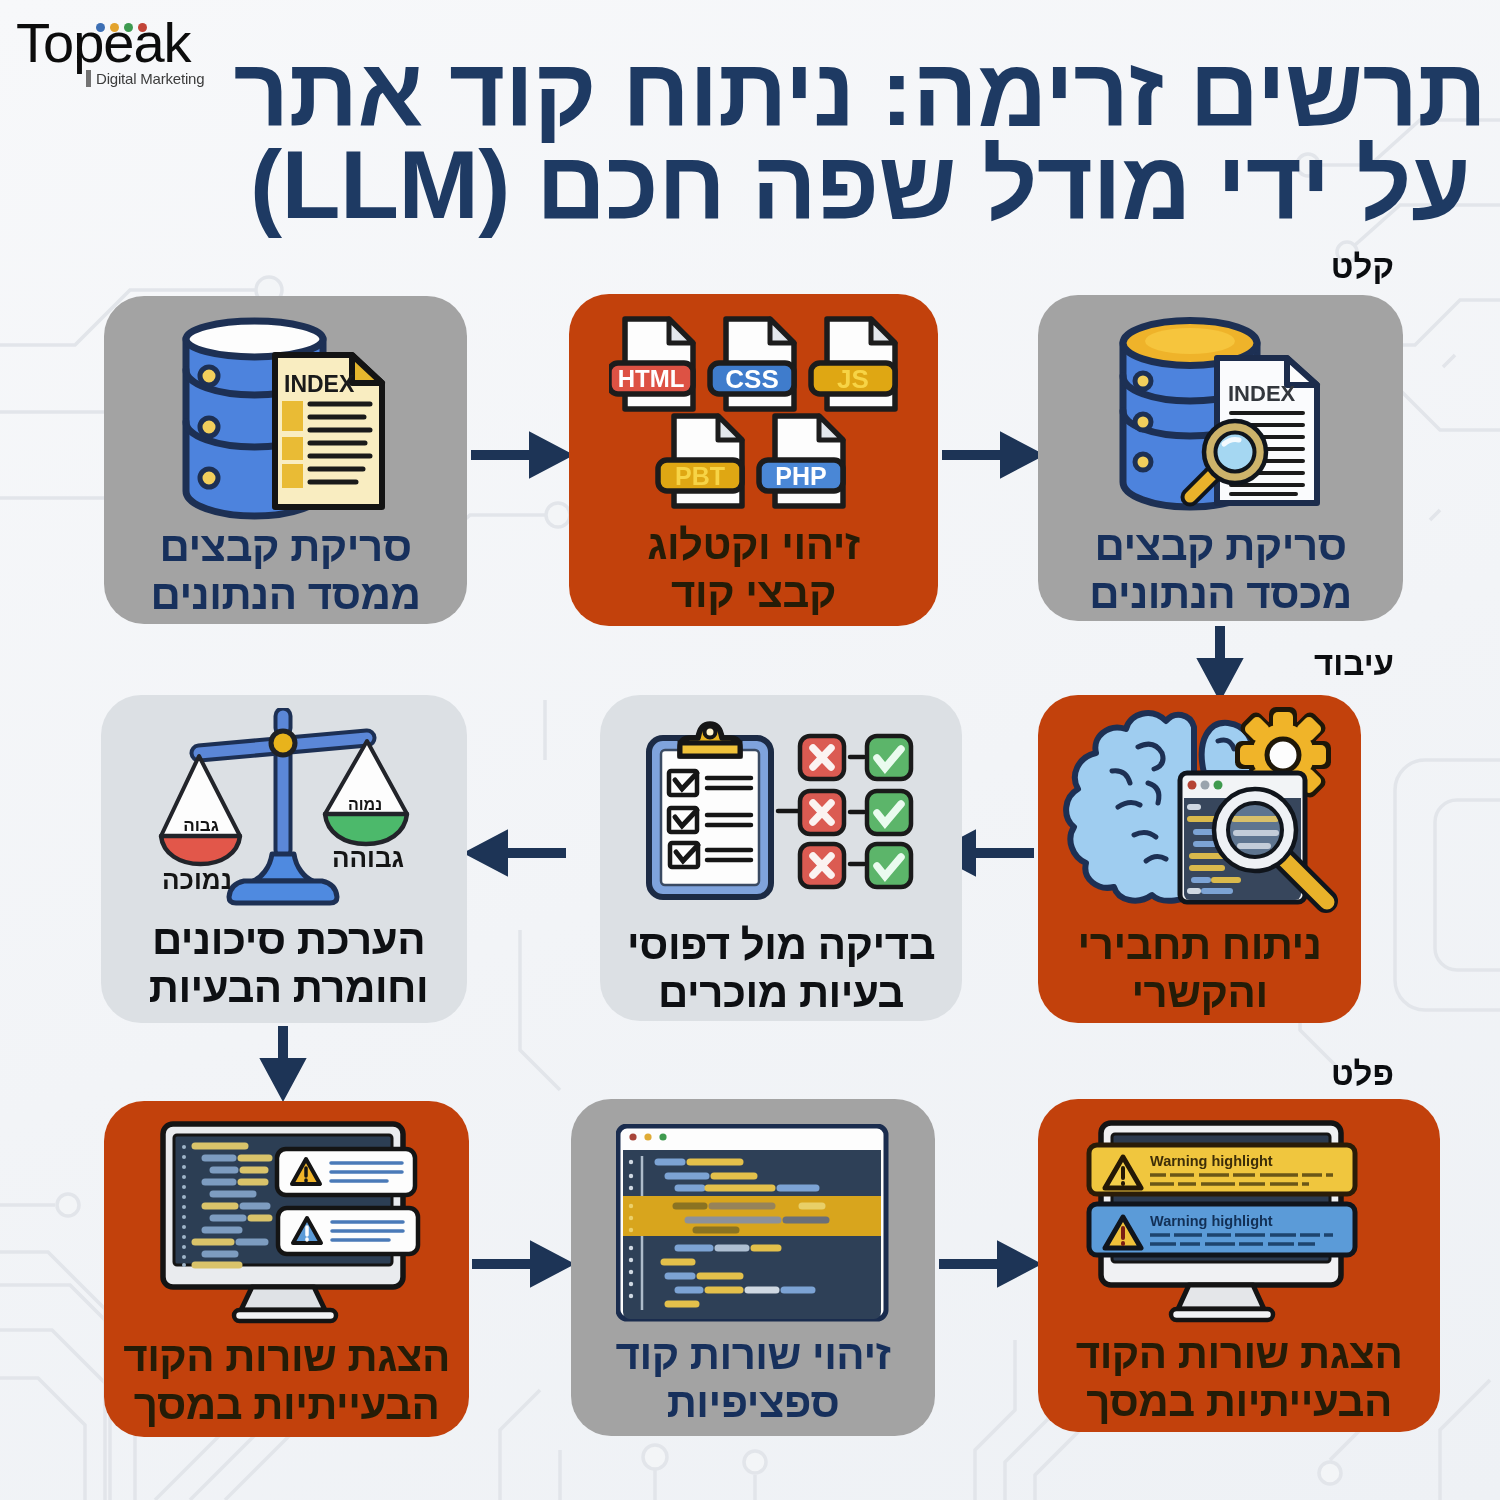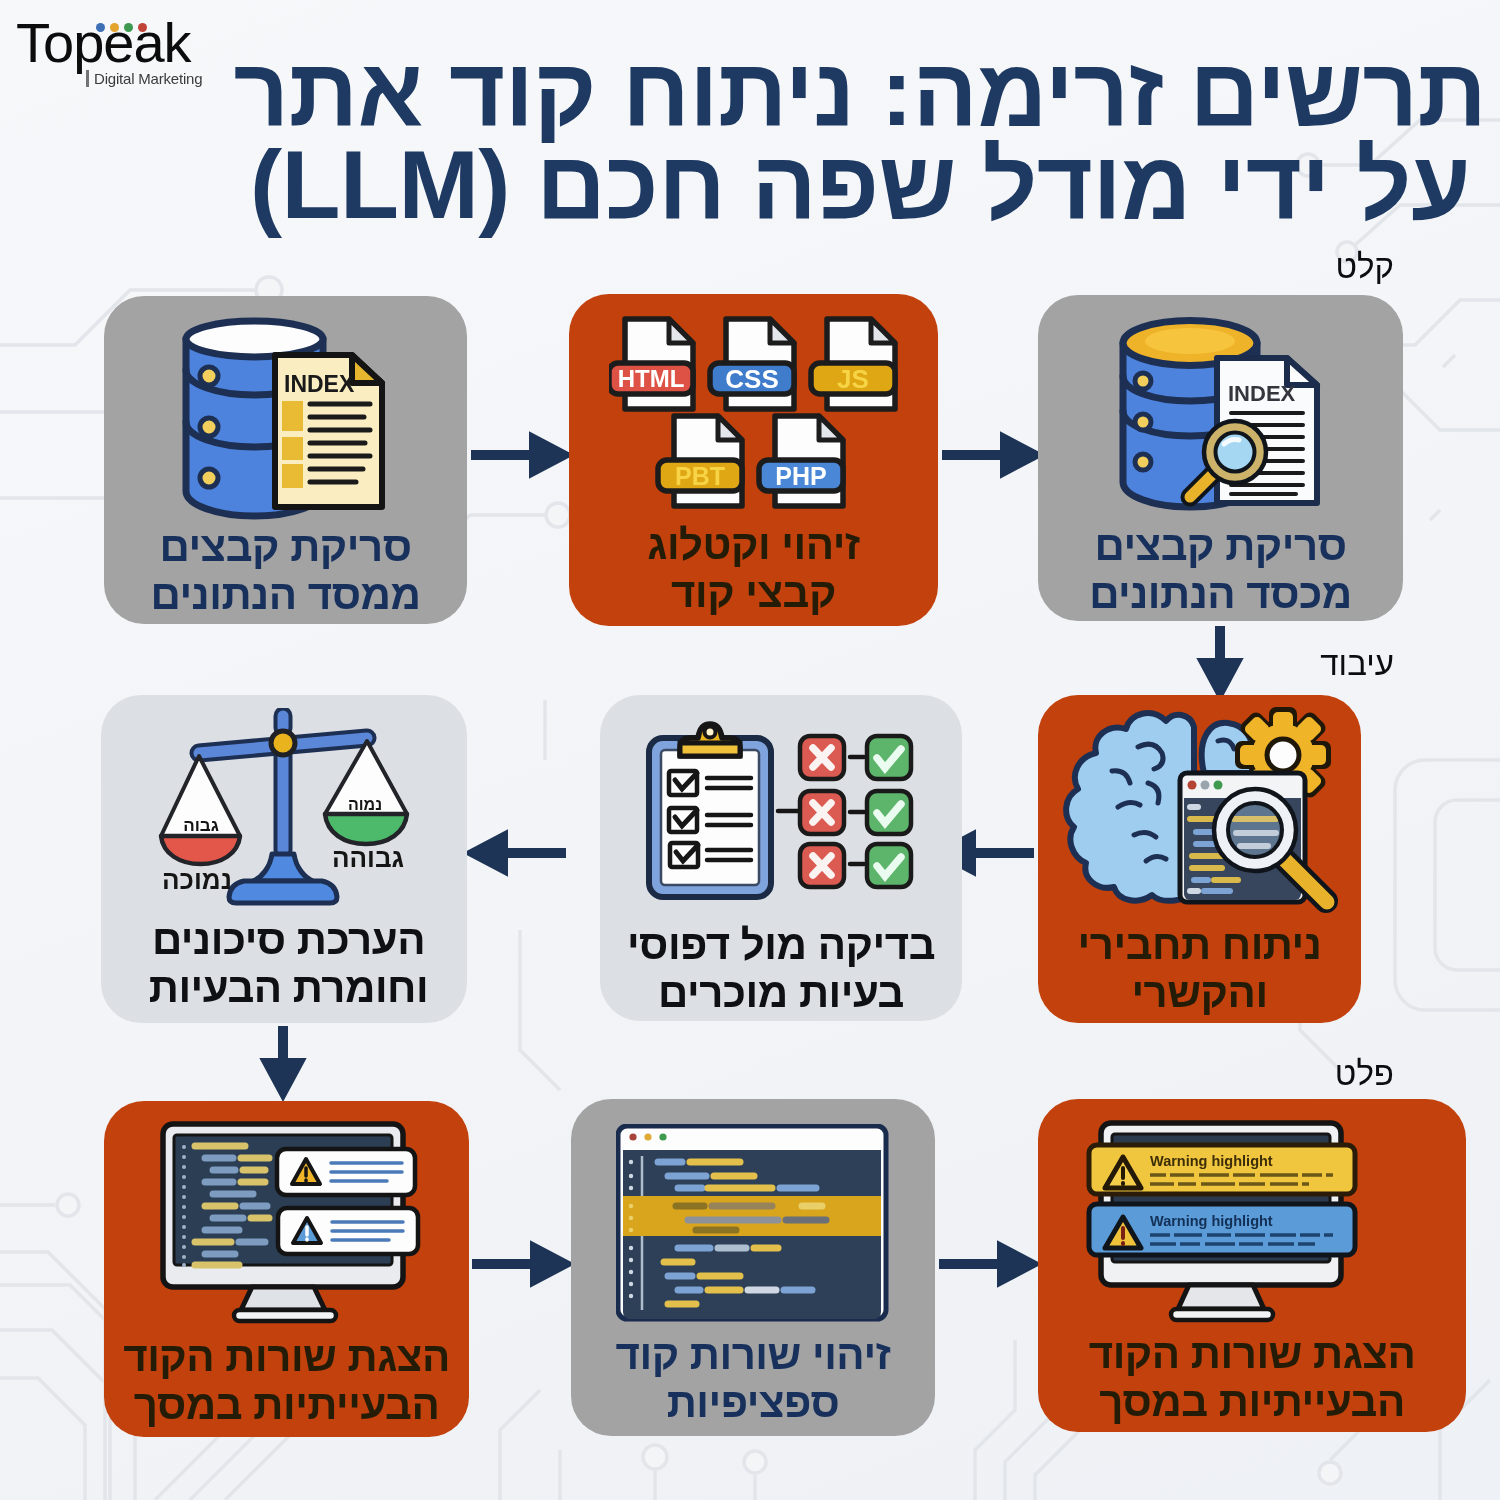--- a/index.html
+++ b/index.html
@@ -9,21 +9,21 @@
   .abs{position:absolute;}
   .box{position:absolute;border-radius:40px;}
   .b-blue{background:#a3a3a3;}
   .b-yellow{background:#c2410c;}
   .b-gray{background:#dce0e4;}
   .cap{position:absolute;left:0;right:0;text-align:center;font-weight:bold;
        direction:rtl;line-height:48px;letter-spacing:-0.5px;}
   .cap-blue{color:#17305c;font-size:42px;}
   .cap-yellow{color:#251c07;font-size:42px;}
   .cap-gray{color:#0e1013;font-size:42px;}
-  .lbl{position:absolute;font-weight:normal;color:#0b0d10;font-size:33px;direction:rtl;}
+  .lbl{position:absolute;font-weight:bold;color:#0b0d10;font-size:33px;direction:rtl;}
   .title{position:absolute;left:0;width:1500px;text-align:center;direction:rtl;
          color:#1e3a63;font-weight:bold;}
 </style>
 </head>
 <body>
 
 <svg class="abs" style="left:0;top:0" width="1500" height="1500" viewBox="0 0 1500 1500" fill="none">
   <g stroke="#e2e5ea" stroke-width="3.5">
     <path d="M0 345 L75 345 L130 290 L255 290"></path>
       <circle cx="269" cy="290" r="13" fill="#f3f5f7"></circle>
@@ -67,21 +67,21 @@
     <path d="M1440 1500 L1440 1430 L1490 1380"></path>
     <path d="M1320 1180 l40 0 40 40 0 80"></path>
   </g>
 </svg>
 
 <div class="abs" style="left:16px;top:10px;width:400px;height:110px;">
   <div style="position:absolute;left:0;top:0;font-size:56px;color:#0c0c0c;font-weight:400;letter-spacing:-1px;">Topeak</div>
   <div style="position:absolute;left:80px;top:8px;">
     <span style="display:inline-block;width:9px;height:9px;border-radius:50%;background:#3d6fb4;margin-right:5px;"></span><span style="display:inline-block;width:9px;height:9px;border-radius:50%;background:#e3a32c;margin-right:5px;"></span><span style="display:inline-block;width:9px;height:9px;border-radius:50%;background:#3d9a50;margin-right:5px;"></span><span style="display:inline-block;width:9px;height:9px;border-radius:50%;background:#c24438;"></span>
   </div>
-  <div style="position:absolute;left:70px;top:60px;font-size:15px;color:#3c3c3c;border-left:3px solid #737373;padding-left:5px;letter-spacing:-0.2px;">Digital Marketing</div>
+  <div style="position:absolute;left:70px;top:60px;font-size:15px;color:#3c3c3c;border-left:5px solid #737373;padding-left:5px;letter-spacing:-0.2px;">Digital Marketing</div>
 </div>
 
 <div class="title" style="top:45px;left:220px;width:1280px;font-size:96.5px;line-height:93px;letter-spacing:-0.5px;">תרשים זרימה: ניתוח קוד אתר<br>על ידי מודל שפה חכם (LLM)</div>
 
 <div class="lbl" style="right:106px;top:248px;">קלט</div>
 <div class="lbl" style="right:106px;top:645px;">עיבוד</div>
 <div class="lbl" style="right:106px;top:1055px;">פלט</div>
 
 <svg class="abs" style="left:0;top:0" width="1500" height="1500" viewBox="0 0 1500 1500">
   <g fill="#1d3456" stroke="#1d3456">
@@ -446,21 +446,21 @@
       <path d="M62 166 h22" stroke="#7ca3d4"></path>
         <path d="M92 166 h32" stroke="#e3c04b"></path>
         <path d="M132 166 h28" stroke="#cfd8e2"></path>
         <path d="M168 166 h28" stroke="#7ca3d4"></path>
       <path d="M52 180 h28" stroke="#e3c04b"></path>
     </g>
   </svg>
   <div class="cap cap-blue" style="top:232px;">זיהוי שורות קוד<br>ספציפיות</div>
 </div>
 
-<div class="box b-yellow" style="left:1038px;top:1099px;width:428px;height:333px;">
+<div class="box b-yellow" style="left:1038px;top:1099px;width:374px;height:333px;padding-left:28px;">
   <svg class="abs" style="left:45px;top:18px" width="285" height="215" viewBox="0 0 285 215" id="icon-mon2">
     <rect x="18" y="6" width="240" height="162" rx="10" fill="#f0f1f3" stroke="#141414" stroke-width="5.5"></rect>
     <rect x="29" y="17" width="218" height="128" rx="3" fill="#2c3a4e" stroke="#141414" stroke-width="3"></rect>
     <g>
       <rect x="6" y="28" width="266" height="49" rx="8" fill="#f0c63e" stroke="#2a1c08" stroke-width="5"></rect>
       <path d="M22 71 L40 40 L58 71 Z" fill="#f4ce4a" stroke="#241806" stroke-width="5" stroke-linejoin="round"></path>
       <path d="M40 51 v10 M40 66 v1" stroke="#241806" stroke-width="4" stroke-linecap="round"></path>
       <text x="67" y="49" font-size="14.5" font-weight="bold" fill="#3d2e08" font-family="Liberation Sans, sans-serif">Warning highlight</text>
       <g stroke="#6b5717" stroke-width="3.5">
         <path d="M67 58 H250" stroke-dasharray="16 4 24 5 30 4 22 5 38 4 20 4"></path>

